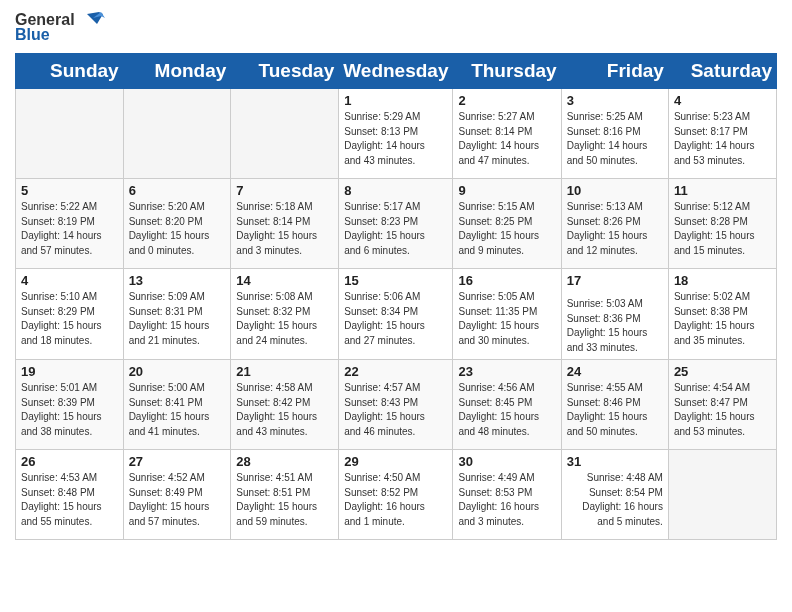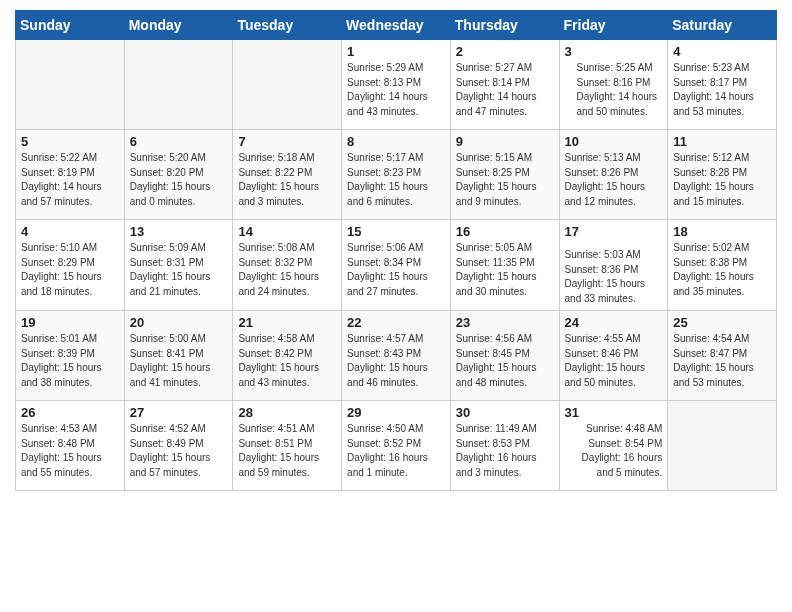--- a/index.html
+++ b/index.html
@@ -8,42 +8,56 @@
     .header { display: flex; justify-content: space-between; align-items: flex-start; margin-bottom: 8px; }
     .logo { display: flex; align-items: center; }
     .title-block { text-align: right; }
     .month-title { font-size: 36px; font-weight: bold; color: #1a1a2e; }
     .location-title { font-size: 16px; color: #555; }
     table { width: 100%; border-collapse: collapse; font-size: 11px; }
     thead tr th {
       background-color: #1a5fa8;
       color: white;
       padding: 6px 4px;
-      text-align: left;
-      font-size: 14px;
+      text-align: right;
+      font-size: 19px;
       font-weight: bold;
       border: 1px solid #1a5fa8;
     }
     tbody tr td {
       border: 1px solid #ccc;
       vertical-align: top;
       padding: 4px 5px;
       width: calc(100% / 7);
       height: 90px;
       background: #fff;
     }
     tbody tr:nth-child(even) td { background: #f9f9f9; }
     .day-num { font-size: 13px; font-weight: bold; color: #222; margin-bottom: 2px; }
     .day-info { font-size: 10px; color: #333; line-height: 1.45; }
     .empty-cell { background: #f5f5f5 !important; }
   </style>
 </head>
 <body>
 
 <div class="container">
+  <div class="header">
+    <div class="logo">
+        <svg width="90" height="35" viewBox="0 0 90 35">
+          <text x="0" y="15" font-size="16" font-weight="bold" fill="#333">General</text>
+          <text x="0" y="30" font-size="16" font-weight="bold" fill="#1a5fa8">Blue</text>
+          <polygon points="72,4 82,14 88,4 84,2" fill="#1a5fa8"></polygon>
+          <polygon points="78,8 86,2 90,8 86,6" fill="#4a90d9"></polygon>
+        </svg>
+      </div>
+    <div class="title-block">
+      <div class="month-title"></div>
+      <div class="location-title"></div>
+    </div>
+  </div>
   <table>
     <thead>
       <tr>
       <th>Sunday</th>
           <th>Monday</th>
           <th>Tuesday</th>
           <th>Wednesday</th>
           <th>Thursday</th>
           <th>Friday</th>
           <th>Saturday</th>
@@ -63,21 +77,21 @@
           </td>
           <td>
             <div class="day-num">2</div>
             <div class="day-info" style="white-space: pre-line;">Sunrise: 5:27 AM
 Sunset: 8:14 PM
 Daylight: 14 hours
 and 47 minutes.</div>
           </td>
           <td>
             <div class="day-num">3</div>
-            <div class="day-info" style="white-space: pre-line; margin-left: 12px;">Sunrise: 5:25 AM
+            <div class="day-info" style="white-space: pre-line;">Sunrise: 5:25 AM
 Sunset: 8:16 PM
 Daylight: 14 hours
 and 50 minutes.</div>
           </td>
           <td>
             <div class="day-num">4</div>
             <div class="day-info" style="white-space: pre-line;">Sunrise: 5:23 AM
 Sunset: 8:17 PM
 Daylight: 14 hours
 and 53 minutes.</div>
@@ -94,21 +108,21 @@
           <td>
             <div class="day-num">6</div>
             <div class="day-info" style="white-space: pre-line;">Sunrise: 5:20 AM
 Sunset: 8:20 PM
 Daylight: 15 hours
 and 0 minutes.</div>
           </td>
           <td>
             <div class="day-num">7</div>
             <div class="day-info" style="white-space: pre-line;">Sunrise: 5:18 AM
-Sunset: 8:22 PM
+Sunset: 8:14 PM
 Daylight: 15 hours
 and 3 minutes.</div>
           </td>
           <td>
             <div class="day-num">8</div>
             <div class="day-info" style="white-space: pre-line;">Sunrise: 5:17 AM
 Sunset: 8:23 PM
 Daylight: 15 hours
 and 6 minutes.</div>
           </td>
@@ -260,21 +274,21 @@
           </td>
           <td>
             <div class="day-num">29</div>
             <div class="day-info" style="white-space: pre-line;">Sunrise: 4:50 AM
 Sunset: 8:52 PM
 Daylight: 16 hours
 and 1 minute.</div>
           </td>
           <td>
             <div class="day-num">30</div>
-            <div class="day-info" style="white-space: pre-line;">Sunrise: 11:49 AM
+            <div class="day-info" style="white-space: pre-line;">Sunrise: 4:49 AM
 Sunset: 8:53 PM
 Daylight: 16 hours
 and 3 minutes.</div>
           </td>
           <td>
             <div class="day-num">31</div>
             <div class="day-info" style="white-space: pre-line; text-align: right;">Sunrise: 4:48 AM
 Sunset: 8:54 PM
 Daylight: 16 hours
 and 5 minutes.</div>

